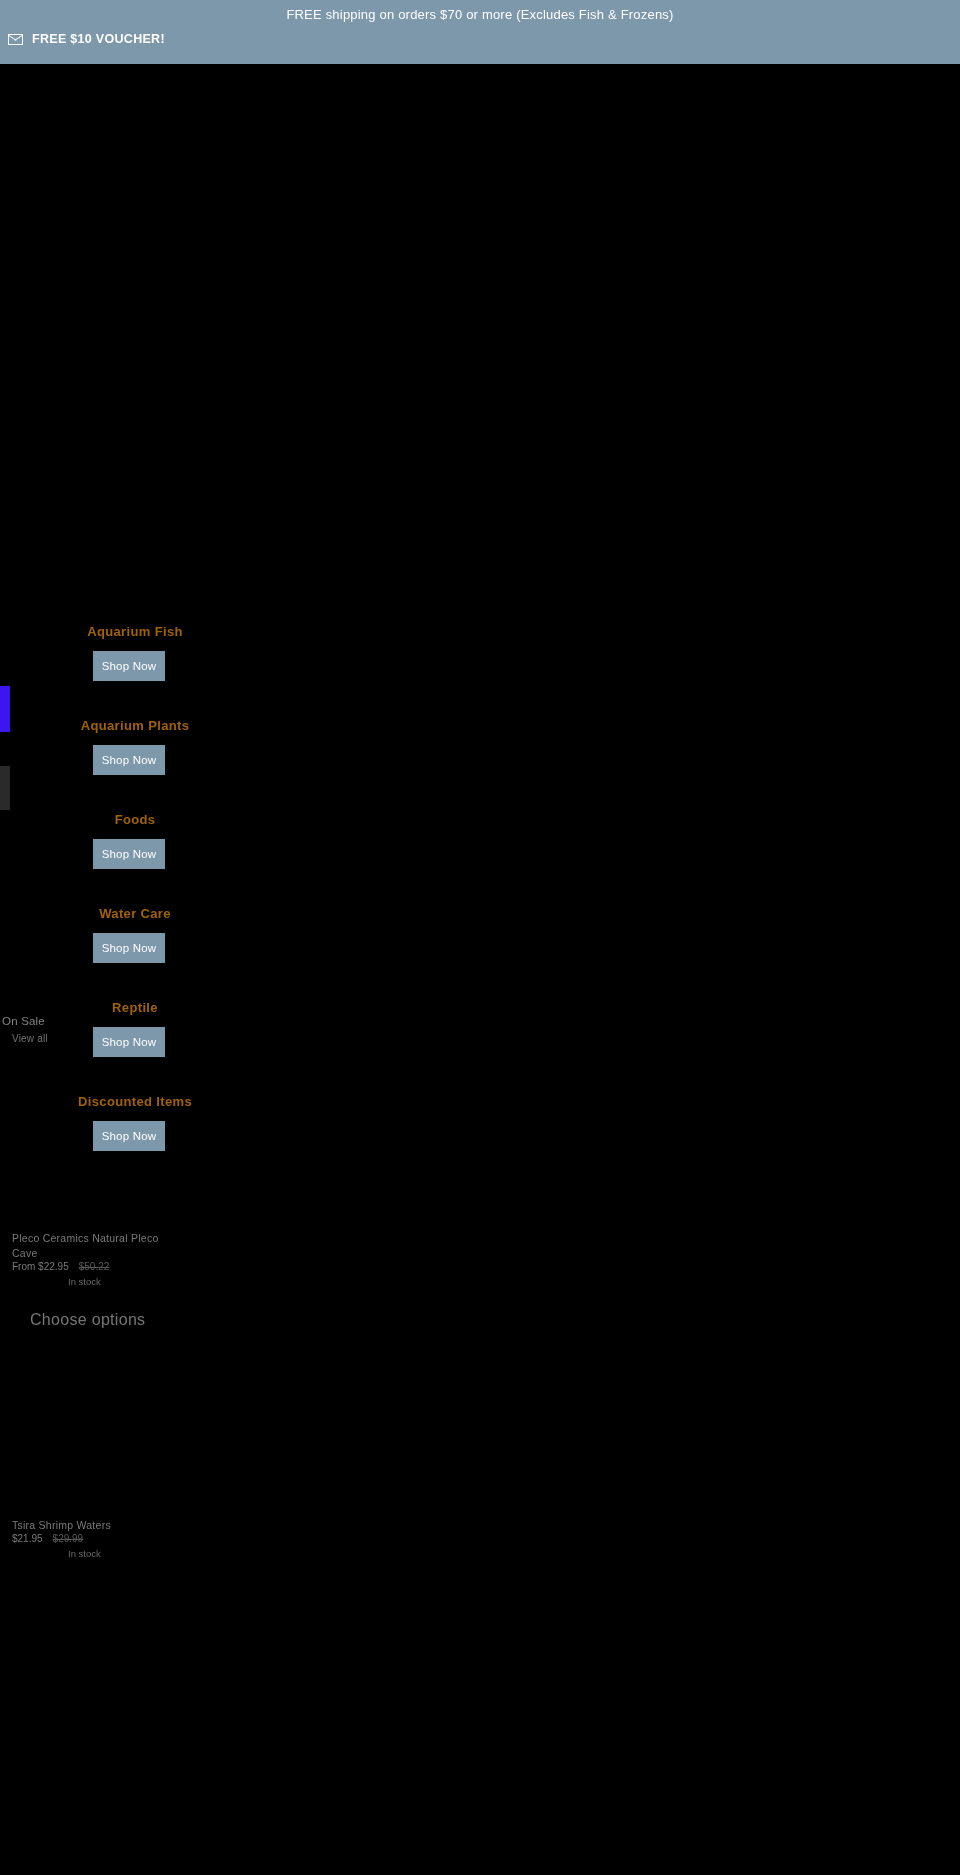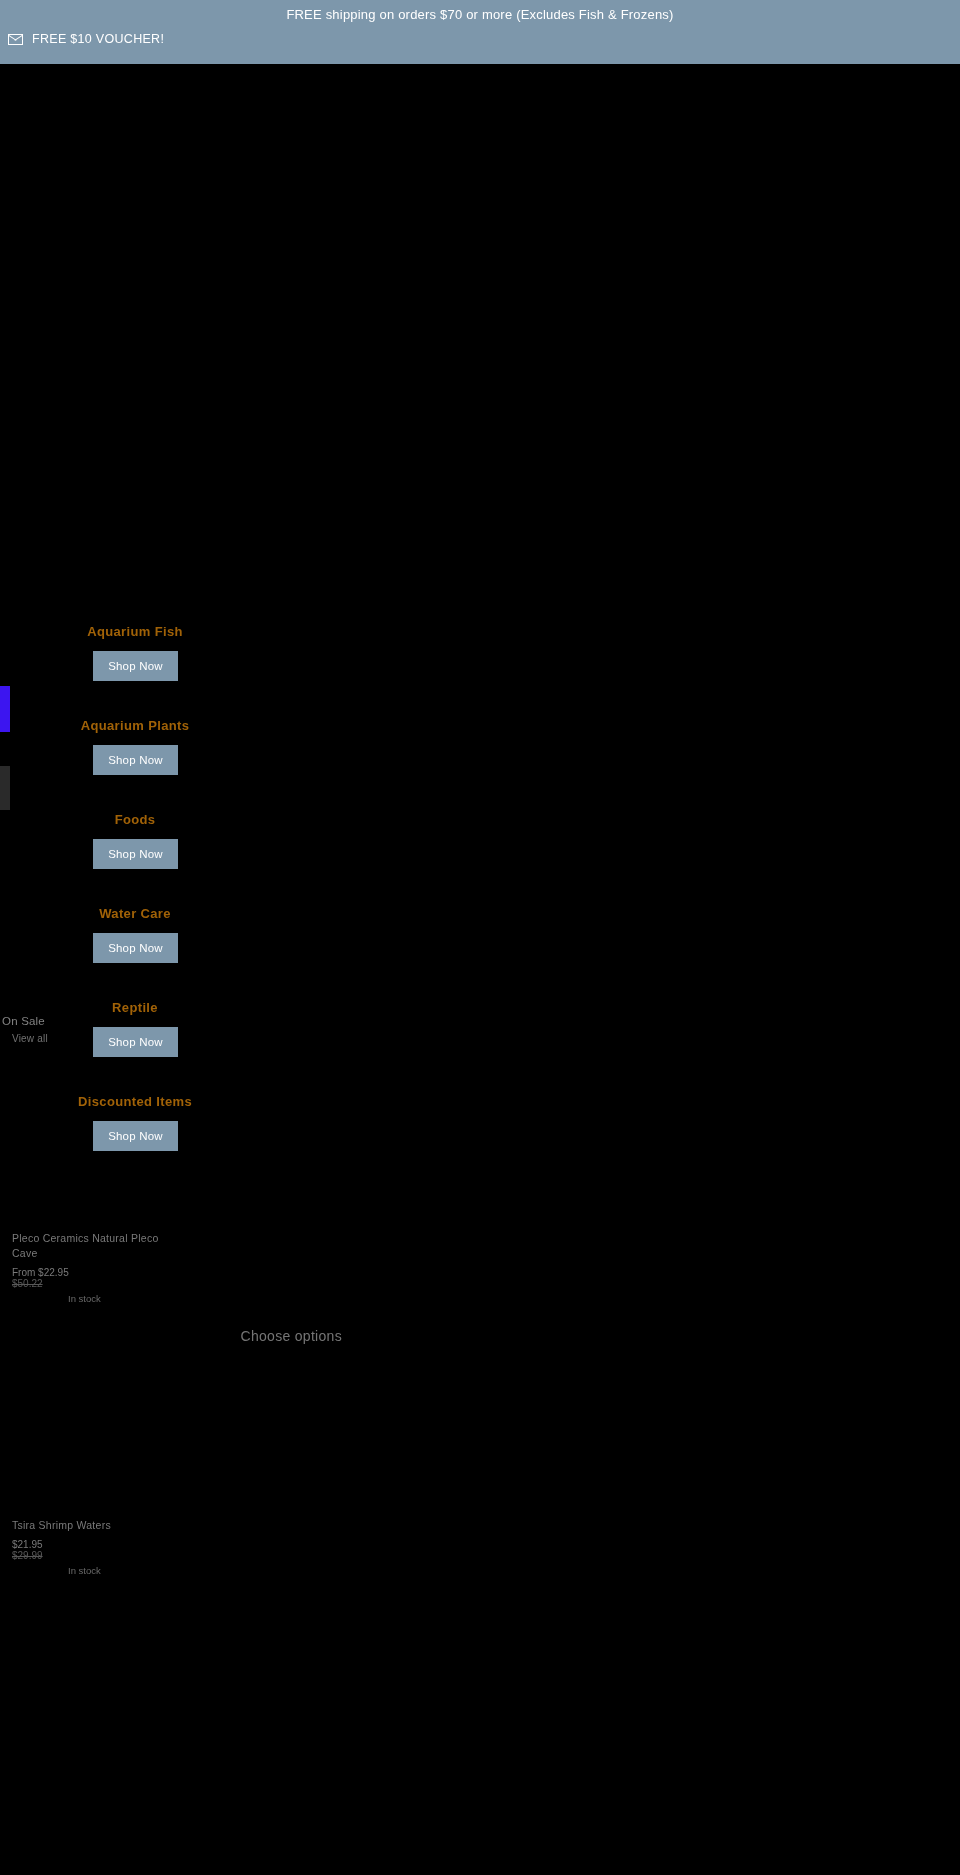--- a/index.html
+++ b/index.html
@@ -17,21 +17,21 @@
   .announce {
     position: absolute; left:0; top:0; width:960px; height:64px;
     background:#7d97ab;
   }
   .announce-text {
     position:absolute; left:0; top:7px; width:960px; text-align:center;
     color:#ffffff; font-size:13px; letter-spacing:.2px; line-height:16px;
     font-family:"Liberation Sans", sans-serif;
   }
   .voucher-row {
-    position:absolute; left:8px; top:32px; display:flex; align-items:center; gap:9px;
+    position:absolute; left:8px; top:32px; display:flex; align-items:center; gap:9px;font-weight:bold;
   }
   .mail-icon {
     width:15px; height:11px; border:1.4px solid #ffffff; position:relative;
     display:inline-block;
   }
   .mail-icon:before, .mail-icon:after {
     content:""; position:absolute; top:0px; width:9px; height:1.4px; background:#fff;
   }
   .mail-icon:before { left:0px; transform:rotate(33deg); transform-origin:left top; }
   .mail-icon:after  { right:0px; transform:rotate(-33deg); transform-origin:right top; }
@@ -80,44 +80,44 @@
   .sliver-gray  { position:absolute; left:0; top:766px; width:10px; height:44px; background:#2a2a2a; }
 
   
   .cat-list { position:absolute; left:0; top:600px; width:960px; }
   .cat-item { position:relative; width:960px; height:94px; }
   .cat-title {
     position:absolute; left:0; top:24px; width:270px; text-align:center;
     color:#a16207; font-size:13px; font-weight:bold; letter-spacing:.35px;
   }
   .shop-btn {
-    position:absolute; left:93px; top:51px; width:85px; height:30px;
+    position:absolute; left:93px; top:51px; width:72px; height:30px;
     background:#7d97ab; color:#ffffff; font-size:11.5px;
     display:flex; align-items:center; justify-content:center; letter-spacing:.2px;
     border:none; cursor:pointer; font-family:"Liberation Sans", sans-serif;
   }
 
   
   .onsale-title {
     position:absolute; left:2px; top:1015px; color:#9a9a9a; font-size:11.5px;
     letter-spacing:.2px; opacity:.85;
   }
   .viewall {
     position:absolute; left:12px; top:1033px; color:#8e8e8e; font-size:10px;
     letter-spacing:.2px; opacity:.8;
   }
 
   
   .prod { position:absolute; left:0; width:330px; }
   .prod-title { color:#8f8f8f; font-size:10.5px; line-height:15px; letter-spacing:.25px; opacity:.85; max-width:150px;}
-  .prod-price-row { margin-top:6px; display:flex; align-items:baseline;flex-direction:column; }
+  .prod-price-row { margin-top:0; display:flex; gap:10px; align-items:baseline; }
   .price-sale { color:#8f8f8f; font-size:10px; opacity:.85; }
   .price-compare { color:#6e6e6e; font-size:10px; text-decoration:line-through; opacity:.8; }
   .prod-stock { color:#848484; font-size:9.5px; margin-top:4px; margin-left:16px; opacity:.8;padding-left:40px; }
-  .prod-cta { color:#8a8a8a; font-size:14px; margin-top:24px; margin-left:18px; letter-spacing:.3px; opacity:.85;text-align:right; }
+  .prod-cta { color:#8a8a8a; font-size:16px; margin-top:24px; margin-left:18px; letter-spacing:.3px; opacity:.85; }
 
   .prod1 { top:1231px; left:12px; }
   .prod2 { top:1518px; left:12px; }
 </style>
 </head>
 <body>
 
 <div class="page">
 
   <div class="announce">

